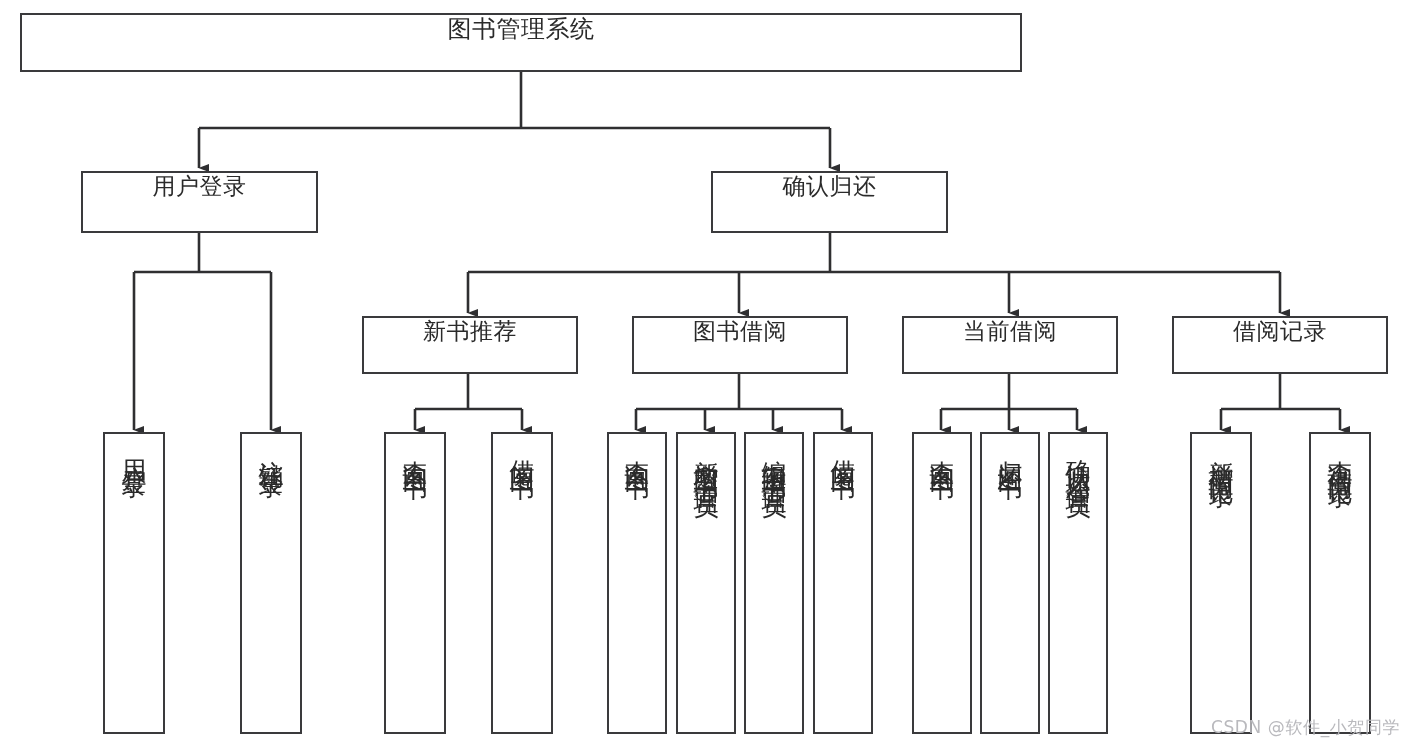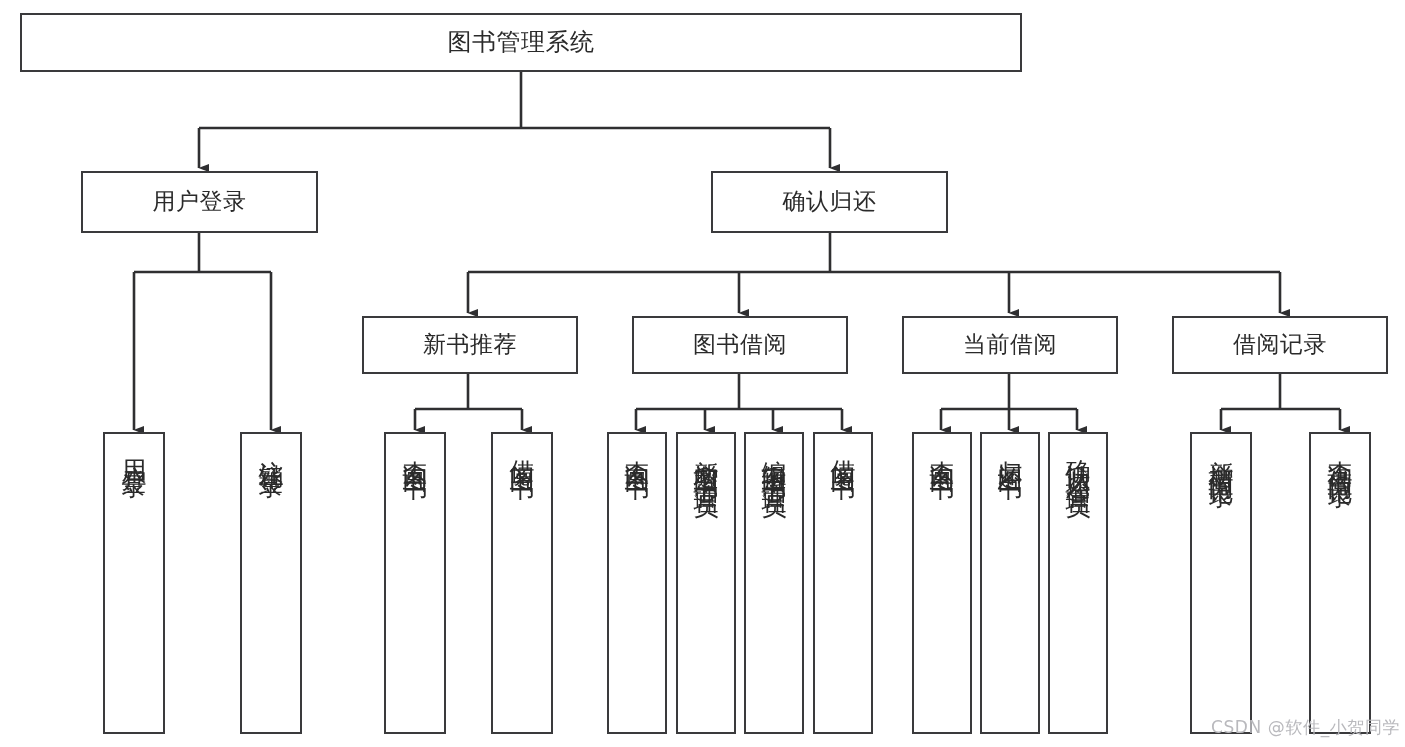--- a/index.html
+++ b/index.html
@@ -25,21 +25,21 @@
     width: 1405px;
     height: 747px;
     pointer-events: none;
   }
   .node {
     position: absolute;
     box-sizing: border-box;
     background: #ffffff;
     border: 2.5px solid #3a3a3c;
     display: flex;
-    align-items: center;
+    align-items: flex-start;
     justify-content: center;
     z-index: 2;
   }
   .node-label {
     color: #2a2a2a;
     text-align: center;
     line-height: 1.18;
     letter-spacing: 0.5px;
   }
   

